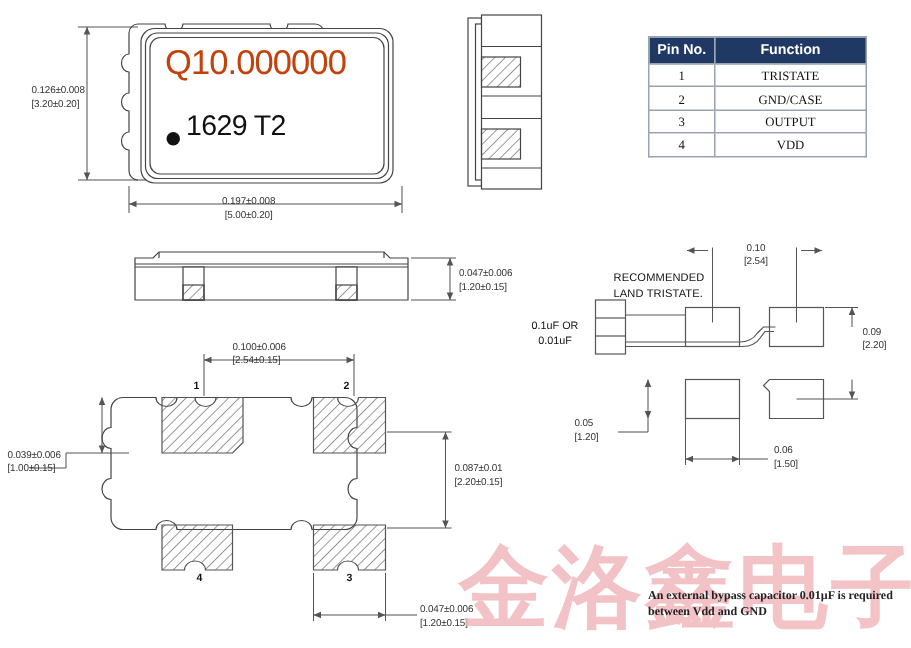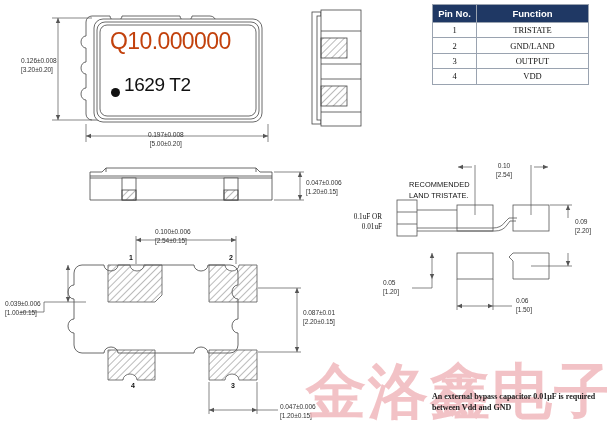--- a/index.html
+++ b/index.html
@@ -21,21 +21,21 @@
   #watermark {
     position:absolute; left:306px; top:352px;
     font-family:"DejaVu Sans", sans-serif;
     font-size:60px; font-weight:bold;
     color:#f0b4b8; opacity:0.80;
     letter-spacing:2px; white-space:nowrap;
     z-index:5; pointer-events:none;
   }
 
   
-  #pin-table { position:absolute; left:432px; top:4px; width:157px;
+  #pin-table { position:absolute; left:432px; top:24px; width:146px;
                border-collapse:collapse; z-index:6; }
   #pin-table th {
     background:#1f3864; color:#ffffff;
     font-size:9.5px; font-weight:bold; padding:3px 2px; text-align:center;
     border:1px solid #9aa3b0;
     font-family:"Liberation Sans", sans-serif;
   }
   #pin-table td {
     font-size:8.5px; color:#111; padding:2.2px 2px; text-align:center;
     border:1px solid #9aa3b0; background:#fff;
@@ -47,22 +47,22 @@
   #mark-line1 { position:absolute; left:110px; top:28px; font-size:23px;
                 font-family:"Liberation Sans", sans-serif; color:#c2410c; letter-spacing:-0.6px; }
   #mark-line2 { position:absolute; left:124px; top:74px; font-size:19px;
                 font-family:"Liberation Sans", sans-serif; color:#111; letter-spacing:-0.4px; }
   #mark-dot { position:absolute; left:111px; top:88px; width:9px; height:9px;
               border-radius:50%; background:#111; }
 
   
   #lp-title { position:absolute; left:409px; top:180px; font-size:7.4px;
               font-weight:normal; color:#111; line-height:1.45; letter-spacing:0.1px; }
-  #cap-label { position:absolute; left:338px; top:212px; font-size:7.2px;
-               color:#111; line-height:1.45; text-align:right; width:44px;font-family:Liberation Serif, serif; }
+  #cap-label { position:absolute; left:348px; top:212px; font-size:7.2px;
+               color:#111; line-height:1.45; text-align:center; width:44px; }
 
   
   #bypass-note { position:absolute; left:432px; top:391px; width:170px;
                  font-size:8px; color:#222; line-height:1.4; z-index:7;
                  font-family:"Liberation Serif", serif;font-weight:bold; }
 
   .pinnum { position:absolute; font-size:7px; font-weight:bold; color:#111; }
 </style>
 </head>
 <body>
@@ -299,21 +299,21 @@
       <th>Function</th>
     </tr>
   </thead>
   <tbody>
     <tr>
       <td class="pinno">1</td>
       <td>TRISTATE</td>
     </tr>
     <tr>
       <td class="pinno">2</td>
-      <td>GND/LAND</td>
+      <td>GND/CASE</td>
     </tr>
     <tr>
       <td class="pinno">3</td>
       <td>OUTPUT</td>
     </tr>
     <tr>
       <td class="pinno">4</td>
       <td>VDD</td>
     </tr>
   </tbody>

